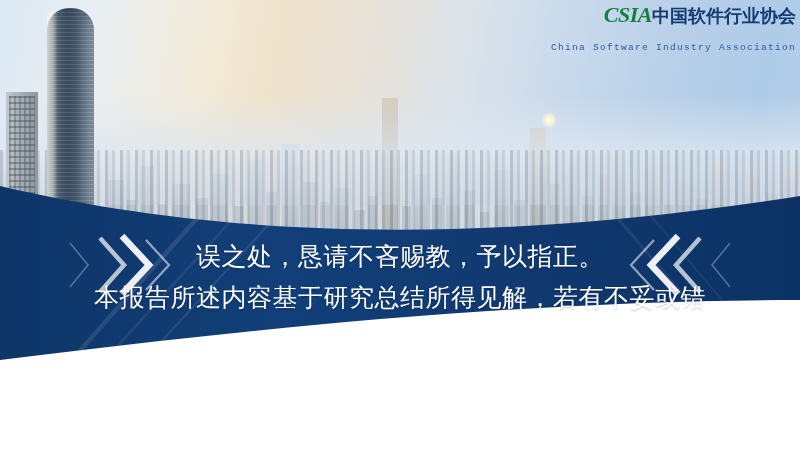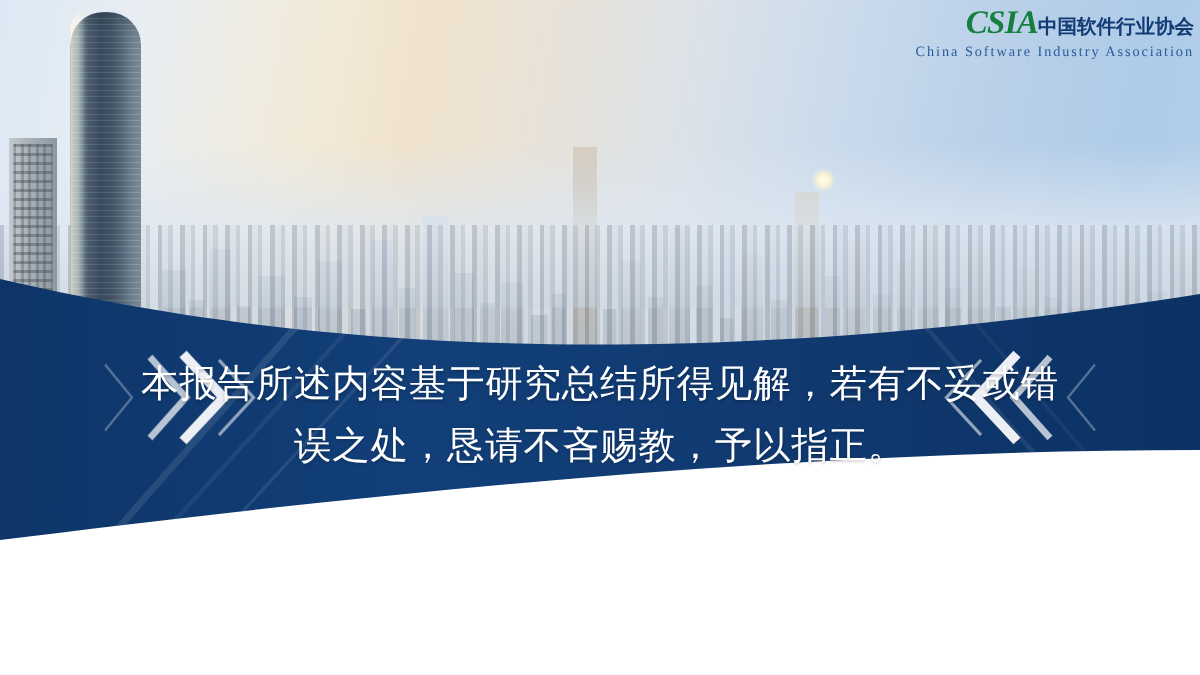--- a/index.html
+++ b/index.html
@@ -176,30 +176,30 @@
     color: #15803d;
     font-family: "Liberation Serif", "DejaVu Serif", serif;
     font-style: italic;
     font-weight: bold;
     font-size: 22px;
     letter-spacing: -0.5px;
   }
   .logo-cn {
     color: #123a74;
     font-weight: bold;
-    font-size: 13px;
+    font-size: 18px;
     letter-spacing: 0px;
   }
   .logo-sub {
     display: block;
-    margin-top: 2px;
+    margin-top: 16px;
     color: #2a5b9c;
     font-size: 9.5px;
     letter-spacing: 1.3px;
-    font-family: Liberation Serif, serif;
+    font-family: Liberation Mono, monospace;
   }
 </style>
 </head>
 <body>
 
 <div id="slide">
 
   <div class="photo">
     <div class="sky"></div>
 
@@ -294,22 +294,22 @@
       <g>
         <path d="M730,243 L712,265 L730,287" fill="none" stroke="#ffffff" stroke-width="1.6" opacity="0.30"></path>
         <path d="M700,238 L676,265 L700,292" fill="none" stroke="#ffffff" stroke-width="4.5" opacity="0.70"></path>
         <path d="M678,236 L651,265 L678,294" fill="none" stroke="#ffffff" stroke-width="6.5" opacity="0.92"></path>
         <path d="M654,240 L631,265 L654,290" fill="none" stroke="#ffffff" stroke-width="2.2" opacity="0.55"></path>
       </g>
     </svg>
   </div>
 
   <div class="banner-text">
+    <span class="ln">误之处，恳请不吝赐教，予以指正。</span>
     <span class="ln">本报告所述内容基于研究总结所得见解，若有不妥或错</span>
-    <span class="ln">误之处，恳请不吝赐教，予以指正。</span>
   </div>
 
   <div class="logo">
     <span class="logo-main"><span class="logo-csia">CSIA</span><span class="logo-cn">中国软件行业协会</span></span>
     <span class="logo-sub">China Software Industry Association</span>
   </div>
 
 </div>
 
 </body></html>

